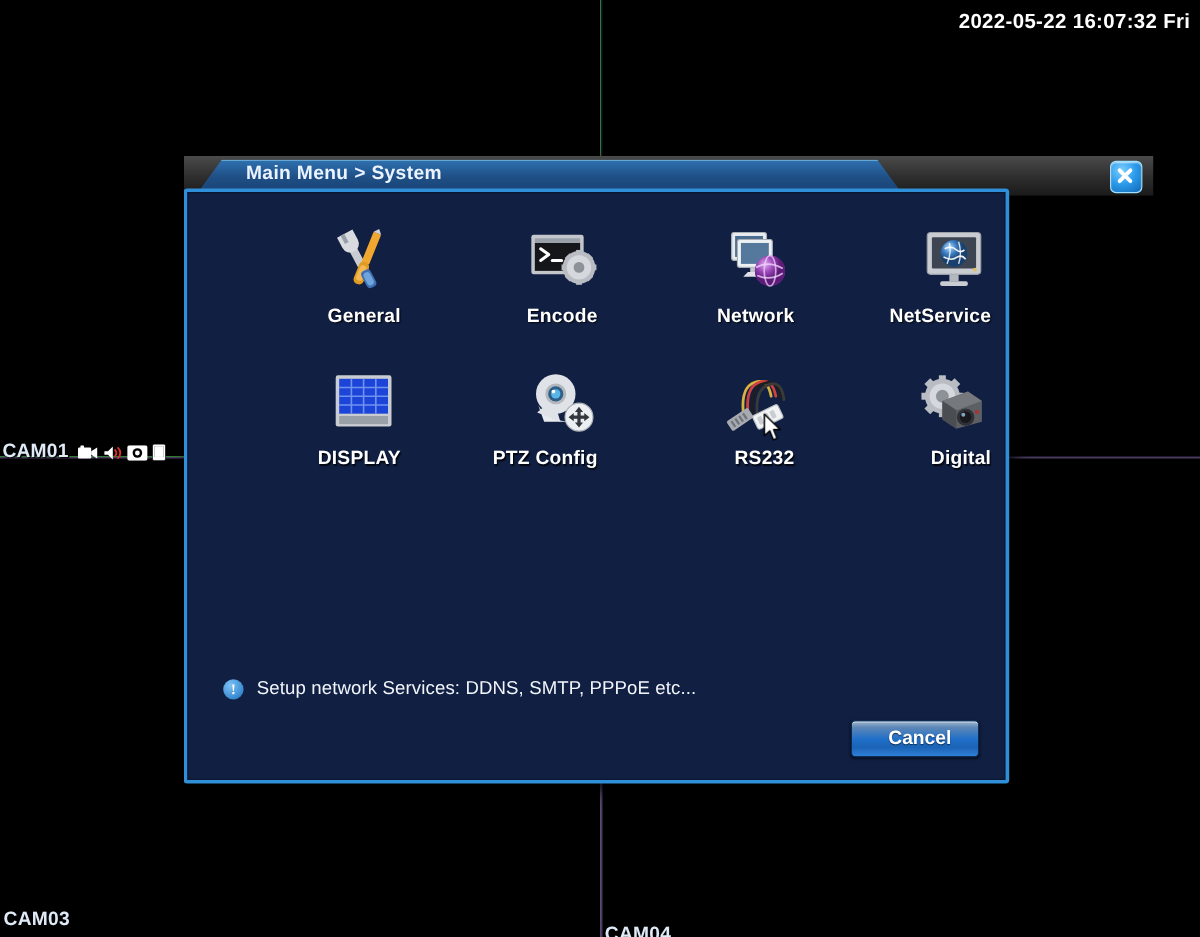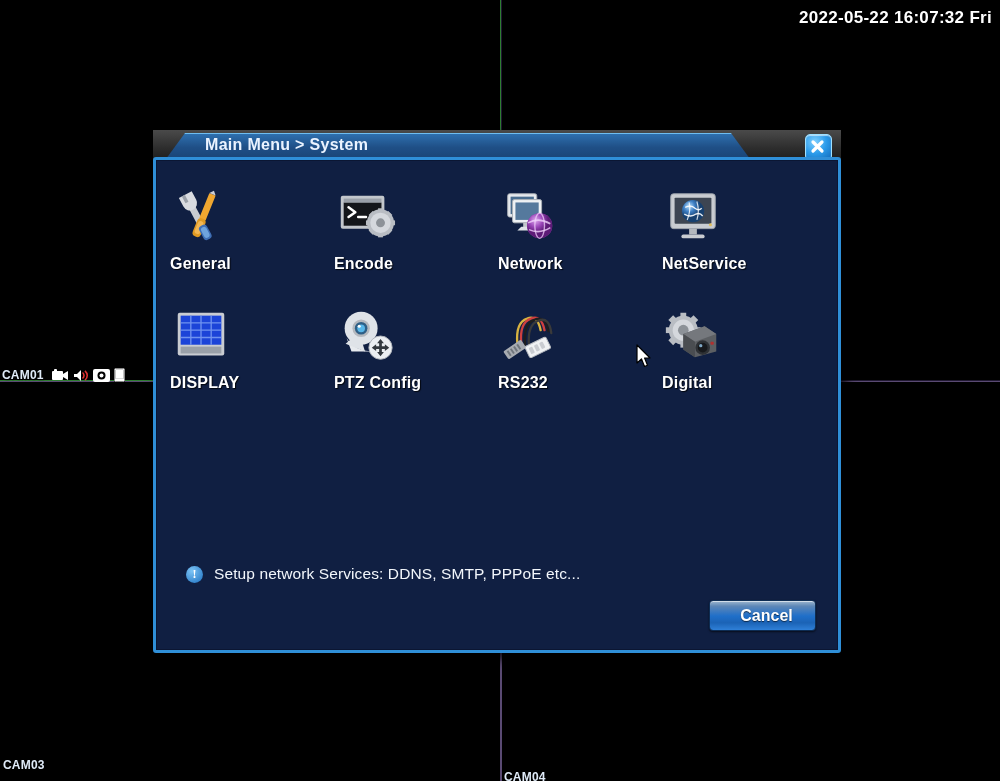--- a/index.html
+++ b/index.html
@@ -11,21 +11,21 @@
 
   
   #video-wall{position:absolute;inset:0;background:#000;}
   .quad{position:absolute;box-sizing:border-box;background:#000;}
   .quad.q1{left:0;top:0;width:501px;height:381px;border:1px solid #2e7d32;border-left:none;border-top:none;}
   .quad.q2{left:501px;top:0;width:499px;height:381px;border:1px solid #221a33;border-right:none;border-top:none;}
   .quad.q3{left:0;top:381px;width:501px;height:400px;border:1px solid #5a4a73;border-left:none;border-bottom:none;}
   .quad.q4{left:501px;top:381px;width:499px;height:400px;border:1px solid #5a4a73;border-right:none;border-bottom:none;}
 
   .cam-label{
-    position:absolute;color:#dfeaf7;font-size:12px;font-weight:bold;
+    position:absolute;color:#dfeaf7;font-size:16px;font-weight:bold;
     letter-spacing:.2px;white-space:nowrap;
     text-shadow:0 0 2px #000,1px 1px 1px #000;
   }
   #cam01-label{left:2px;top:368px;display:flex;align-items:center;gap:5px;z-index:4;}
   #cam03-label{left:3px;top:758px;}
   #cam04-label{left:504px;top:758px;margin-top:12px;}
 
   .status-icons{display:flex;align-items:center;gap:4px;margin-left:3px;}
   .sicon{display:block;}
 
@@ -35,21 +35,21 @@
     text-shadow:1px 1px 2px #000;
   }
 
   
   #dialog{
     position:absolute;left:153px;top:130px;width:688px;height:523px;
     z-index:20;
     filter:drop-shadow(5px 6px 6px rgba(0,0,0,.85));
   }
   #dialog-header{
-    position:absolute;left:0;top:0;width:688px;height:33px;
+    position:absolute;left:0;top:0;width:808px;height:33px;
     background:linear-gradient(180deg,#4a4a4a 0%,#2d2d2d 55%,#1a1a1a 100%);
   }
   #title-tab{
     position:absolute;left:10px;top:3px;width:590px;height:30px;
     background:linear-gradient(180deg,#2e6fae 0%,#1f4f86 45%,#17406f 100%);
     clip-path:polygon(22px 0,568px 0,590px 30px,0 30px);
     border-top:1px solid #6fbdf0;
   }
   #title-text{
     position:absolute;left:52px;top:6px;color:#eaf3ff;font-size:16px;
@@ -72,21 +72,21 @@
     box-shadow:inset 0 0 0 1px #0b1633;
   }
 
   
   #icon-grid{
     position:absolute;left:14px;top:20px;width:656px;
     display:grid;grid-template-columns:repeat(4,1fr);
     row-gap:26px;
   }
   .menu-item{
-    display:flex;flex-direction:column;align-items:flex-start;cursor:pointer;
+    display:flex;flex-direction:column;align-items:flex-end;cursor:pointer;
     padding-top:6px;
   }
   .menu-item.empty{visibility:hidden;}
   .menu-icon{width:62px;height:62px;display:block;}
   .menu-label{
     margin-top:7px;color:#ffffff;font-size:16px;font-weight:bold;
     letter-spacing:.2px;white-space:nowrap;
     text-shadow:1px 1px 1px rgba(0,0,0,.8);
   }
 

